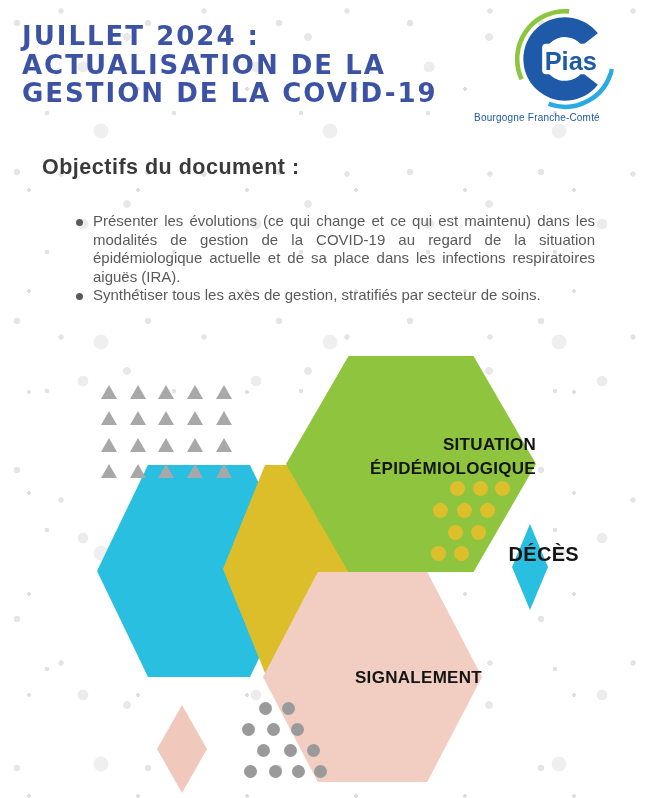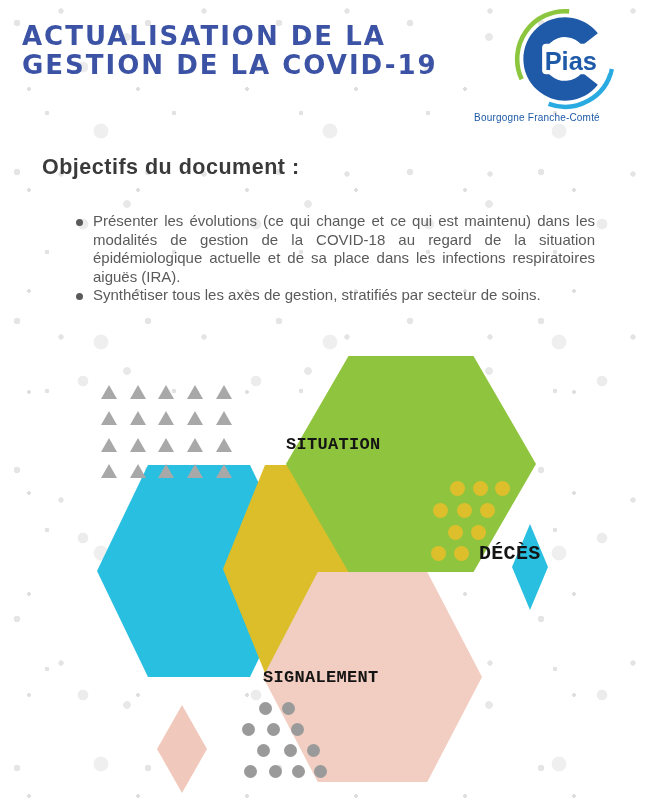--- a/index.html
+++ b/index.html
@@ -38,54 +38,55 @@
   .bullets li{position:relative;padding-left:22px;text-align:justify;}
   .bullets li::before{content:"";position:absolute;left:5px;top:6.5px;width:7px;height:7px;border-radius:50%;background:#5A5A5A;}
   .hex{position:absolute;clip-path:polygon(25% 0%,75% 0%,100% 50%,75% 100%,25% 100%,0% 50%);}
   .hex-cyan{left:97px;top:465px;width:204px;height:212px;background:#28BFE0;z-index:1;}
   .hex-yellow{left:223px;top:465px;width:168px;height:208px;background:#DCBE2B;z-index:2;}
   .hex-green{left:286px;top:356px;width:250px;height:216px;background:#8FC43E;z-index:3;}
   .hex-pink{left:263px;top:572px;width:219px;height:210px;background:#F1CEC1;z-index:4;}
   .diamond{position:absolute;clip-path:polygon(50% 0%,100% 50%,50% 100%,0% 50%);}
   .diamond-cyan{left:512px;top:524px;width:36px;height:86px;background:#28BFE0;z-index:4;}
   .diamond-pink{left:157px;top:705px;width:50px;height:88px;background:#F0C9BC;z-index:1;}
-  .hexlabel{position:absolute;z-index:6;text-align:left;font-weight:bold;color:#141414;font-size:17px;letter-spacing:.3px;font-family:Liberation Mono, monospace;}
+  .hexlabel{position:absolute;z-index:6;text-align:right;font-weight:bold;color:#141414;font-size:17px;letter-spacing:.3px;}
   .lbl-situation{left:286px;top:433px;width:250px;line-height:24px;}
   .lbl-diagnostic{left:88px;top:554px;width:150px;}
   .lbl-mesures{left:217px;top:541px;width:140px;line-height:23px;}
   .lbl-signalement{left:263px;top:668px;width:219px;}
   .lbl-deces{left:479px;top:543px;width:100px;line-height:22px;font-size:20px;}
   .decor{position:absolute;left:0;top:0;width:100%;height:100%;z-index:5;pointer-events:none;}
   .tri{position:absolute;width:0;height:0;border-left:8px solid transparent;border-right:8px solid transparent;border-bottom:14px solid #A8A8A8;}
   .ydot{position:absolute;width:15px;height:15px;margin:-7.5px 0 0 -7.5px;border-radius:50%;background:#DDBF2C;}
   .gdot{position:absolute;width:13px;height:13px;margin:-6.5px 0 0 -6.5px;border-radius:50%;background:#9A9A9A;}
 </style>
 </head>
 <body>
 
 <div class="page">
 
   <div class="title">
+    <div>JUILLET 2024 :</div>
     <div>ACTUALISATION DE LA</div>
     <div>GESTION DE LA COVID-19</div>
   </div>
 
   <svg class="logo" viewBox="0 0 118 102" xmlns="http://www.w3.org/2000/svg">
     <path d="M63.1 3.2 A47 47 0 0 0 16.4 69.9" fill="none" stroke="#8CC63F" stroke-width="4.5"></path>
     <path d="M42.9 94.2 A47 47 0 0 0 105 59.8" fill="none" stroke="#29ABE2" stroke-width="4.5"></path>
     <path d="M91.3 24.7 A41 41 0 1 0 91.3 75.3 L75.9 63.2 A21.5 21.5 0 1 1 75.9 36.8 Z" fill="#1E5AA8"></path>
     <rect x="36.5" y="35" width="66" height="30" rx="4" fill="#ffffff"></rect>
     <text x="39" y="61" font-family="Liberation Sans, sans-serif" font-size="25" font-weight="bold" fill="#1E5AA8">Pias</text>
   </svg>
   <div class="logo-region">Bourgogne Franche-Comté</div>
 
   <div class="heading">Objectifs du document :</div>
   <div class="bullets">
     <ul>
-      <li>Présenter les évolutions (ce qui change et ce qui est maintenu) dans les modalités de gestion de la COVID-18 au regard de la situation épidémiologique actuelle et de sa place dans les infections respiratoires aiguës (IRA).</li>
+      <li>Présenter les évolutions (ce qui change et ce qui est maintenu) dans les modalités de gestion de la COVID-19 au regard de la situation épidémiologique actuelle et de sa place dans les infections respiratoires aiguës (IRA).</li>
       <li>Synthétiser tous les axes de gestion, stratifiés par secteur de soins.</li>
     </ul>
   </div>
 
   <div class="hex hex-cyan"></div>
   <div class="hex hex-yellow"></div>
   <div class="hex hex-green"></div>
   <div class="hex hex-pink"></div>
   <div class="diamond diamond-cyan"></div>
   <div class="diamond diamond-pink"></div>
@@ -134,20 +135,21 @@
       <span class="gdot" style="left: 290px; top: 750px;"></span>
       <span class="gdot" style="left: 313px; top: 750px;"></span>
       <span class="gdot" style="left: 250px; top: 771px;"></span>
       <span class="gdot" style="left: 275px; top: 771px;"></span>
       <span class="gdot" style="left: 298px; top: 771px;"></span>
       <span class="gdot" style="left: 320px; top: 771px;"></span>
     </div>
 
   <div class="hexlabel lbl-situation">
     <div>SITUATION</div>
+    <div>ÉPIDÉMIOLOGIQUE</div>
   </div>
   <div class="hexlabel lbl-signalement">
     <div>SIGNALEMENT</div>
   </div>
   <div class="hexlabel lbl-deces">
     <div>DÉCÈS</div>
   </div>
 
 </div>
 

